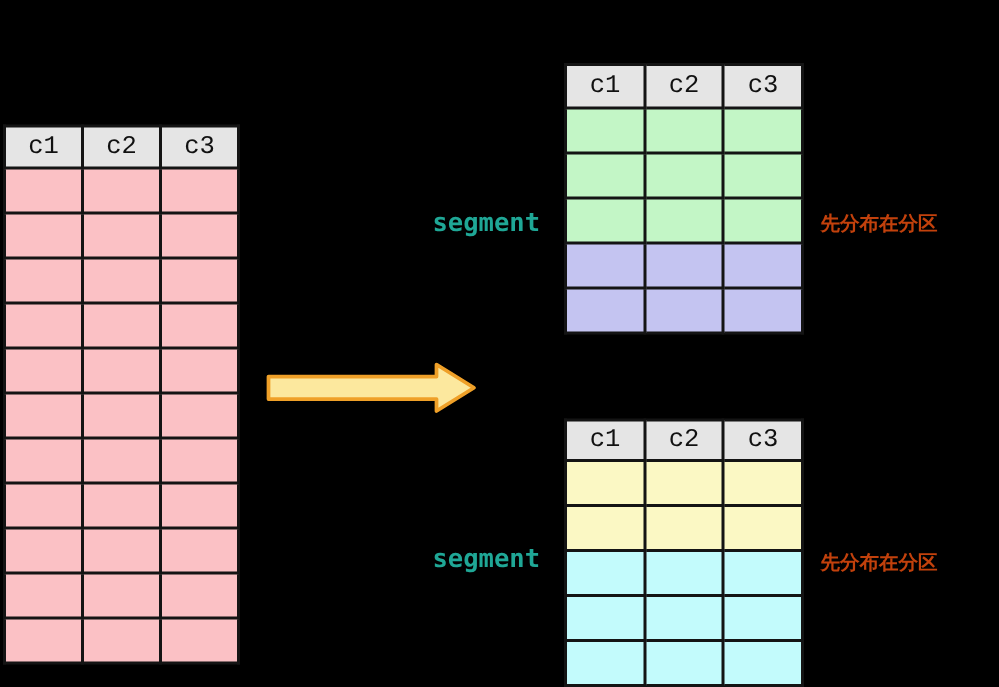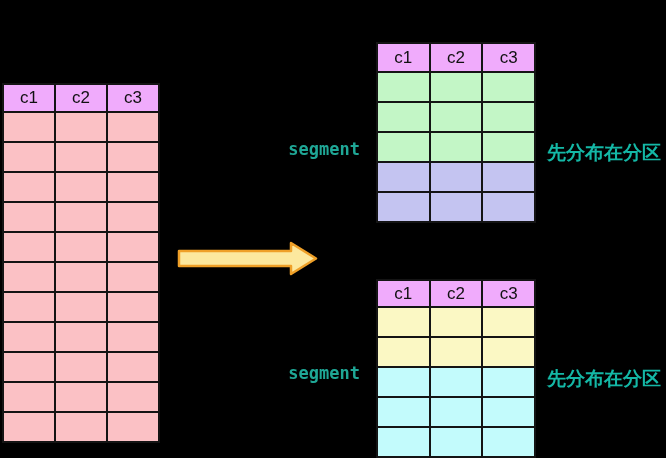--- a/index.html
+++ b/index.html
@@ -14,32 +14,32 @@
     font-size:20px;color:#111;
   }
   table.tbl{
     position:absolute;border-collapse:collapse;table-layout:fixed;
     background:#000;
   }
   table.tbl th, table.tbl td{
     border:2px solid #141414;padding:0;
   }
   table.tbl th{
-    background:#f0abfc;color:#111;font-size:17px;font-weight:400;
-    text-align:center;font-family:Liberation Sans, sans-serif;
+    background:#e5e5e5;color:#111;font-size:17px;font-weight:400;
+    text-align:center;font-family:Liberation Mono, monospace;
   }
   .seg-label{
     position:absolute;width:110px;text-align:right;
     font-family:"DejaVu Sans Mono",monospace;font-weight:bold;
     font-size:17px;color:#1FA796;letter-spacing:0px;
   }
   .part-label{
     position:absolute;width:120px;text-align:left;
     font-family:"Liberation Sans",sans-serif;font-weight:bold;
-    font-size:19px;color:#14b8a6;
+    font-size:13px;color:#c2410c;
   }
   .arrow-svg{position:absolute;left:177px;top:240px;}
 </style>
 </head>
 <body>
 
 <div class="canvas">
 
 
   <table class="tbl" id="left-table" style="left:2px;top:83px;width:158px;">

